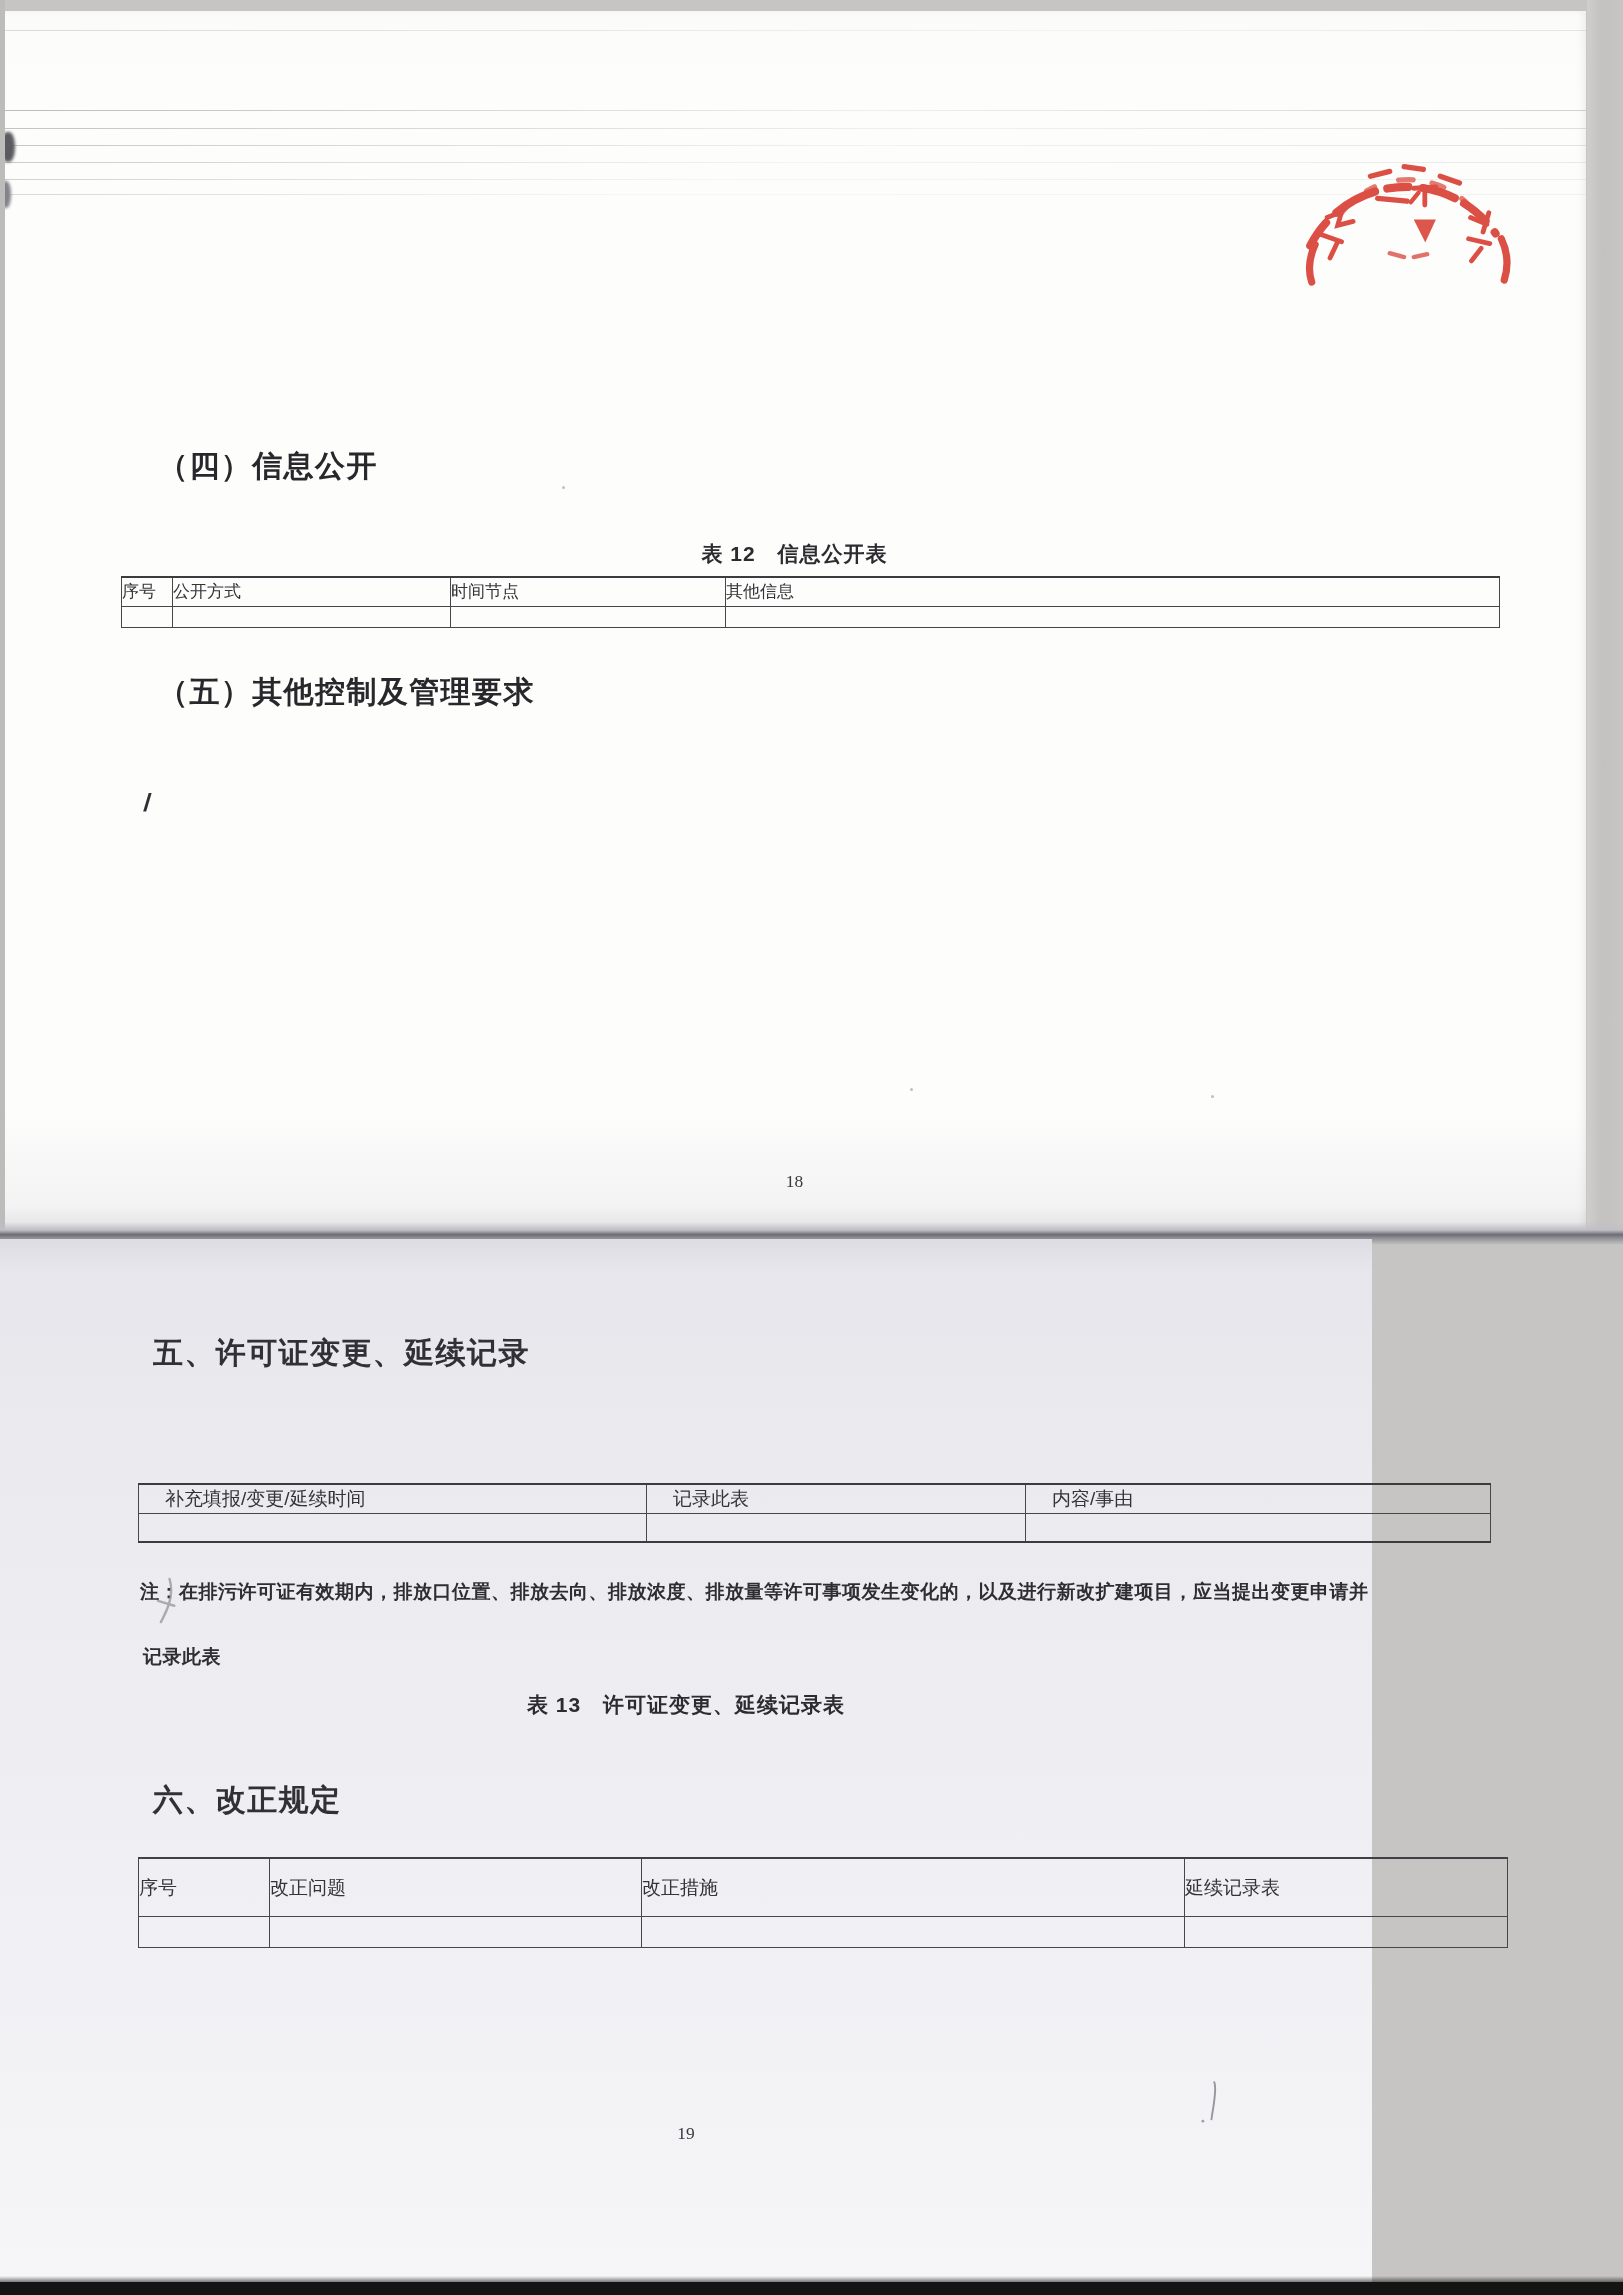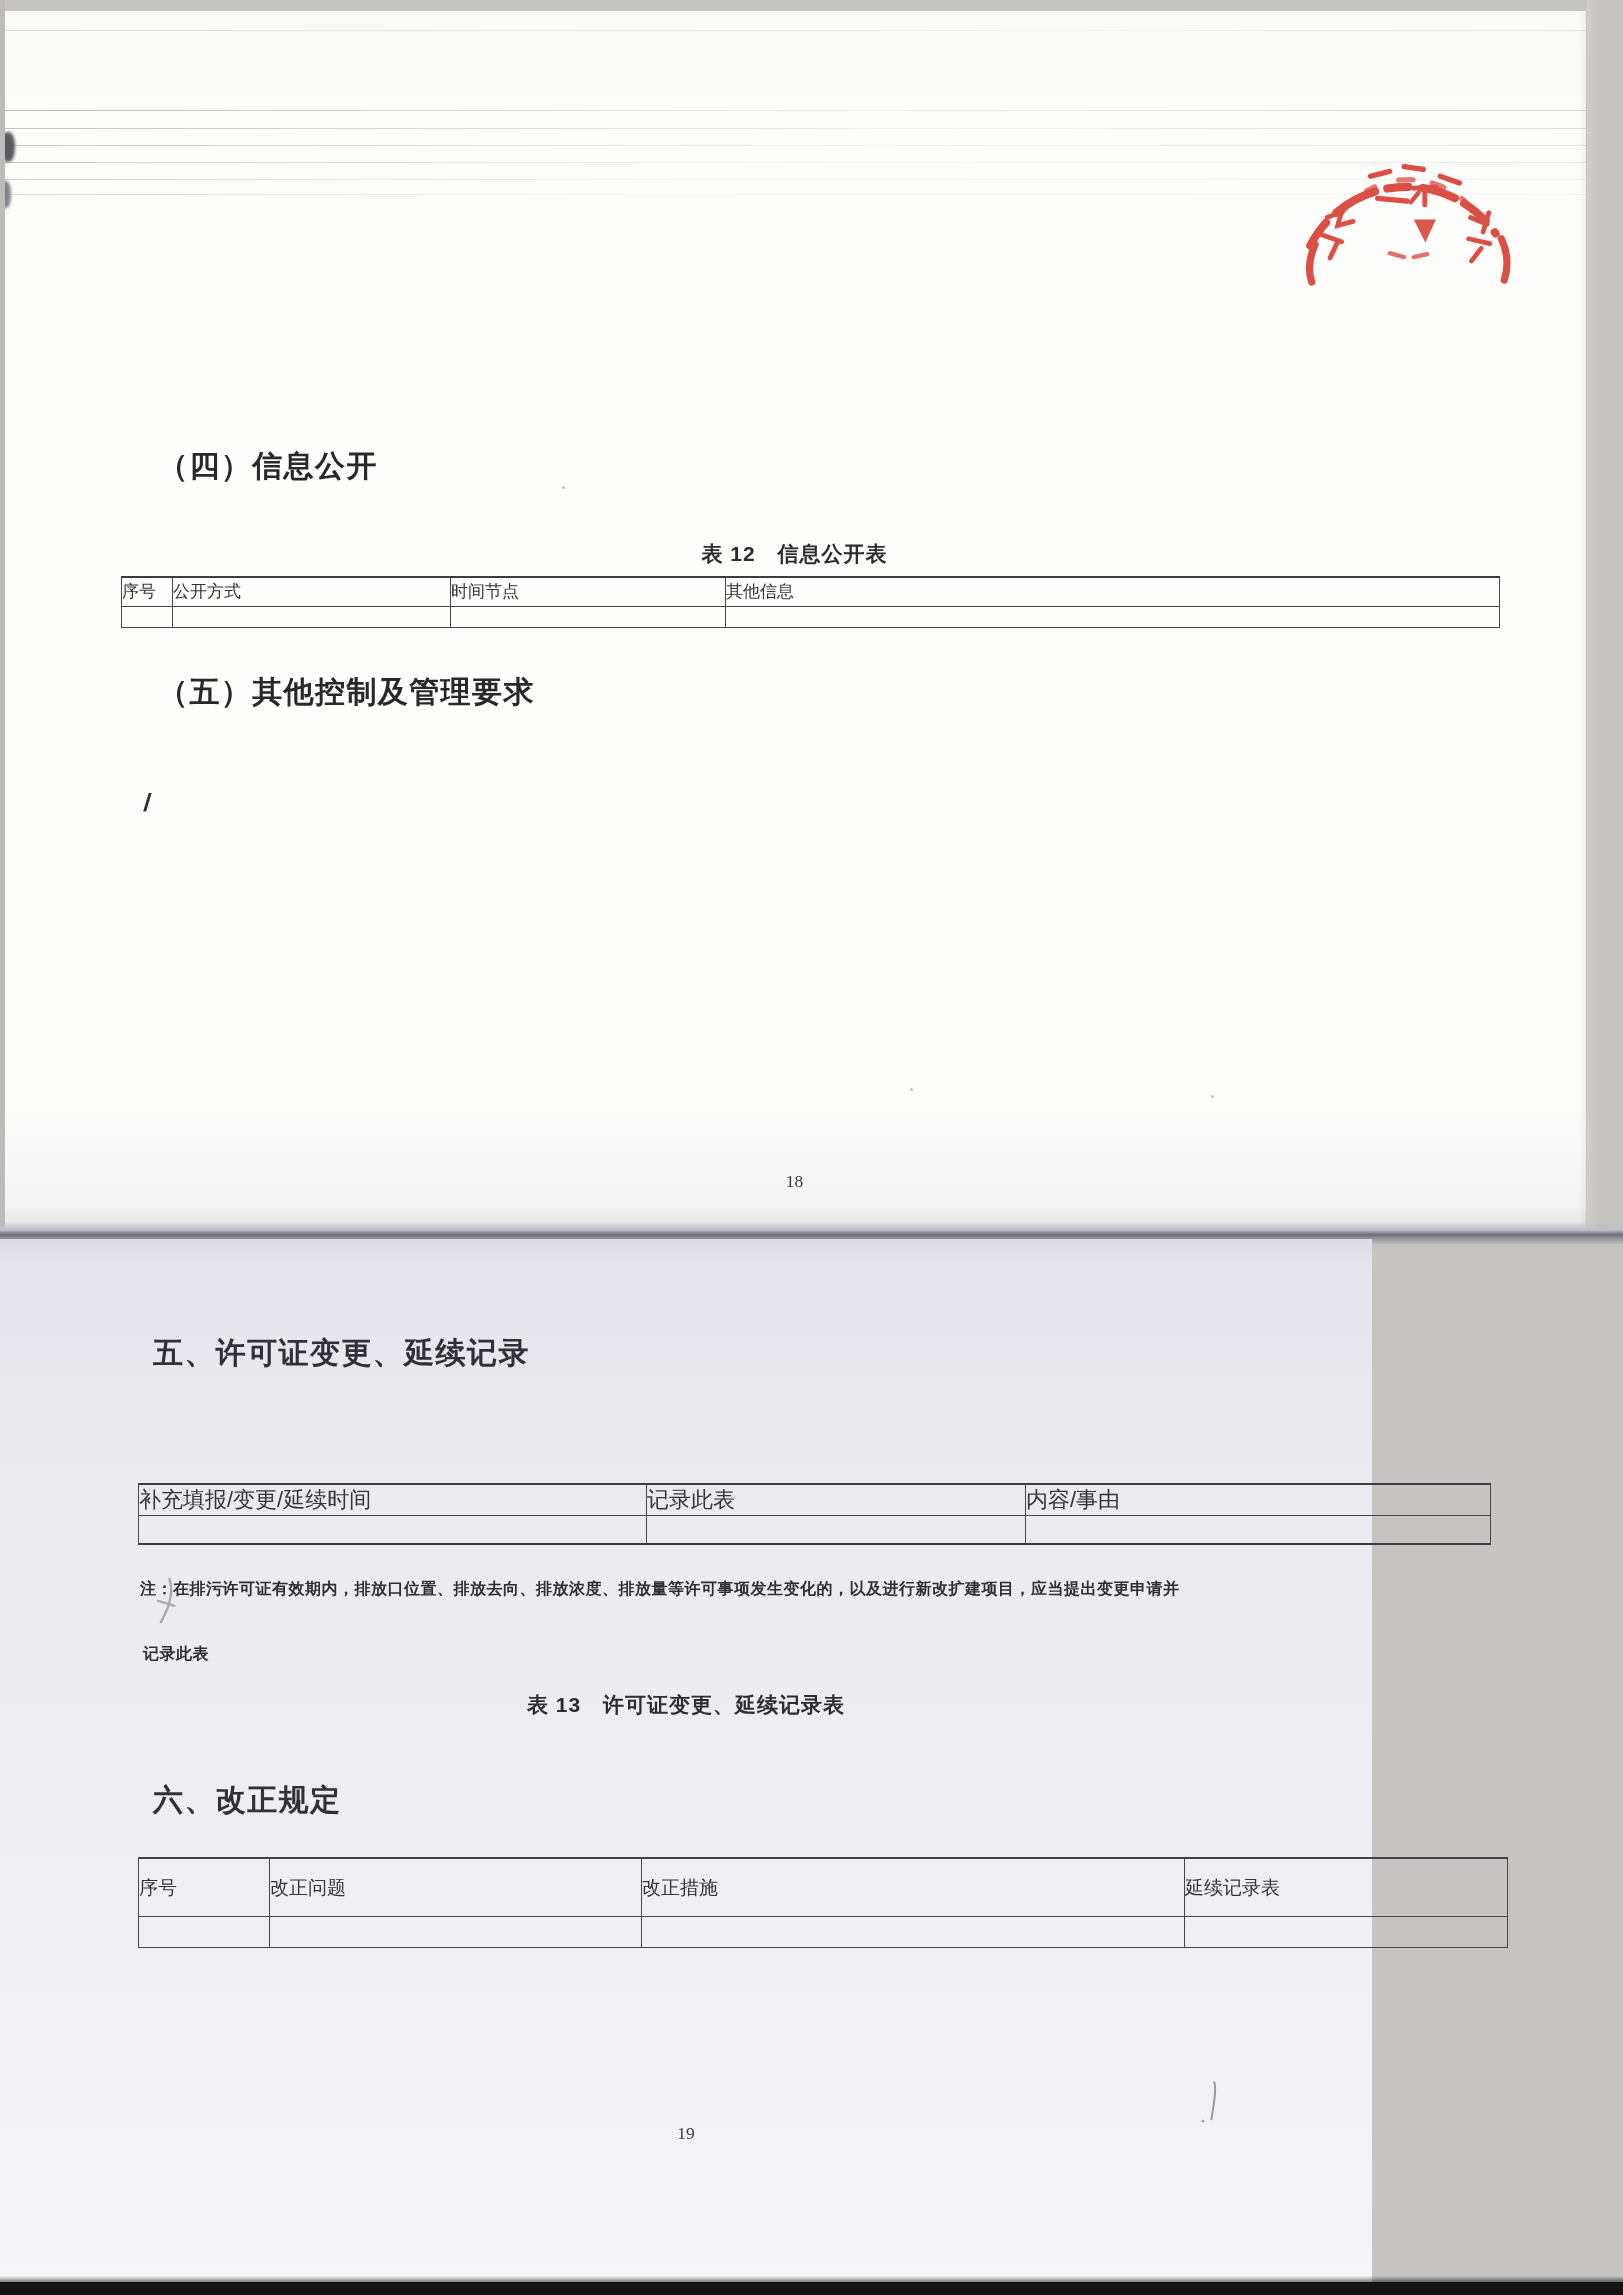--- a/index.html
+++ b/index.html
@@ -40,33 +40,33 @@
   .caption{
     position:absolute;left:0;width:100%;text-align:center;font-weight:bold;
     color:#2c2c30;font-size:21px;letter-spacing:1px;white-space:nowrap;
   }
   .pagenum{
     position:absolute;left:0;width:100%;text-align:center;
     font-family:"Liberation Serif",serif;color:#3a3a3e;font-size:17.4px;margin-top:8px;
   }
   .slash{position:absolute;color:#2f2f33;font-size:25px;font-weight:bold;transform:skewX(-6deg);}
   .note{
-    position:absolute;color:#2e2e32;font-size:16px;font-weight:600;
+    position:absolute;color:#2e2e32;font-size:19px;font-weight:600;
     letter-spacing:0.5px;white-space:nowrap;
   }
   
   table{border-collapse:collapse;table-layout:fixed;position:absolute;background:transparent;}
   td,th{border:1px solid #47474b;padding:0;font-weight:normal;
     font-family:Liberation Sans, sans-serif;color:#333338;text-align:left;vertical-align:middle;
     overflow:hidden;white-space:nowrap;}
   .t12{left:118px;top:565px;width:1378px;border:1.4px solid #3c3c40;border-top-width:2.9px;}
   .t12 th{height:28px;font-size:17px;}
   .t12 td{height:20px;}
   .t13{left:138px;top:244px;width:1353px;border:1.4px solid #3c3c40;border-top-width:2.4px;border-bottom-width:2.9px;}
-  .t13 th{height:28px;font-size:22px;}
+  .t13 th{height:28px;font-size:19px;padding-left:26px;}
   .t13 td{height:27px;}
   .t14{left:138px;top:618px;width:1369px;border:1.4px solid #404045;border-top-width:2.9px;}
   .t14 th{height:57px;font-size:19px;}
   .t14 td{height:30px;}
   
   .stamp{position:absolute;left:1264px;top:119px;width:255px;height:154px;overflow:visible;}
   .scribble{position:absolute;left:153px;top:337px;width:34px;height:48px;}
   .faint-mark{position:absolute;left:1201px;top:840px;width:19px;height:53px;}
 </style>
 </head>

